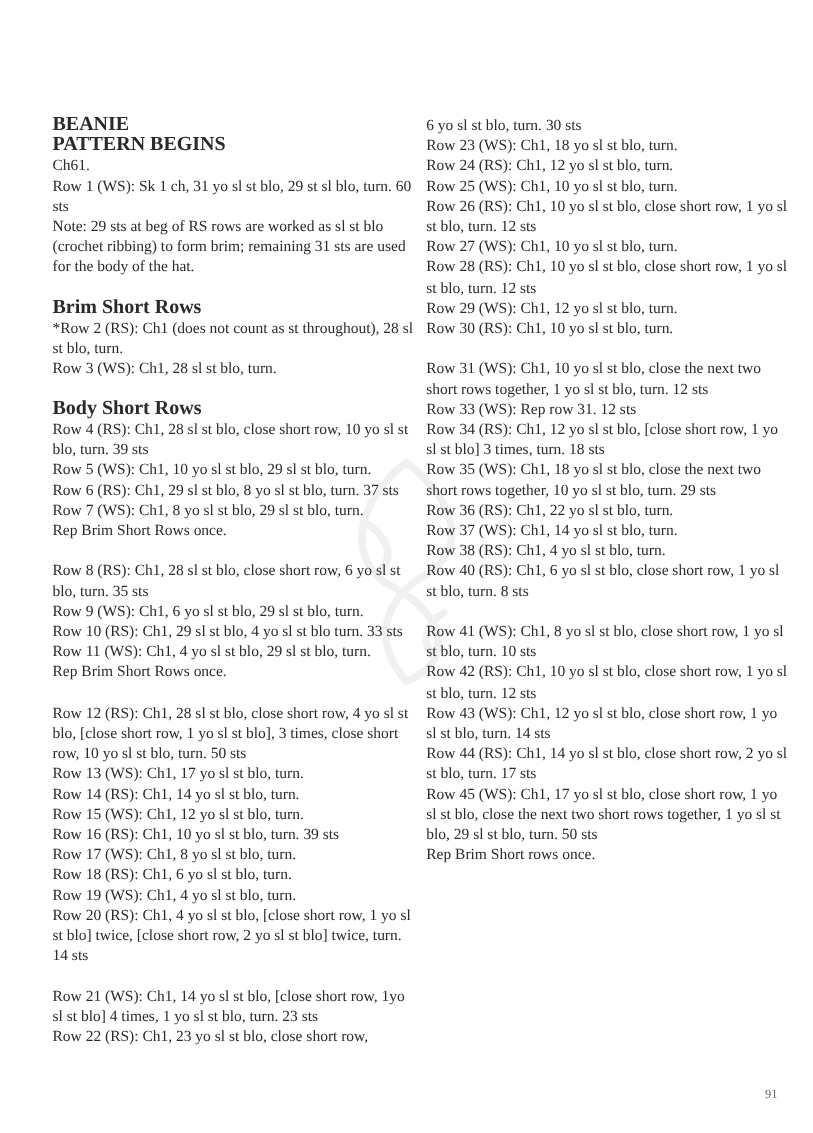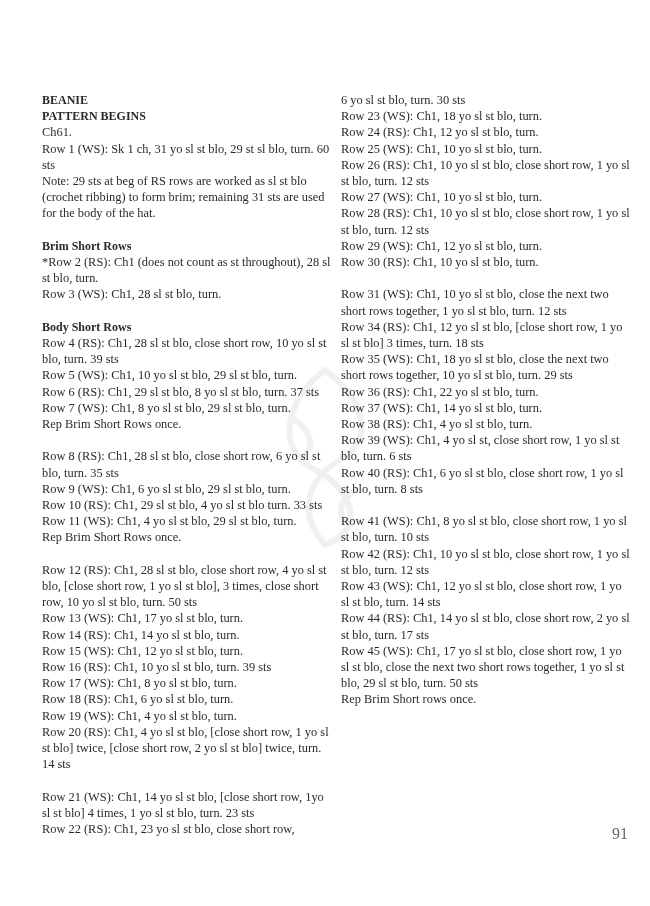--- a/index.html
+++ b/index.html
@@ -2,26 +2,26 @@
 <html><head>
 <meta charset="utf-8">
 <style>
   html, body { margin:0; padding:0; background:#ffffff; }
   body { width:650px; height:906px; position:relative; overflow:hidden;
          font-family:"Liberation Serif", "DejaVu Serif", serif; color:#2a2a2a; }
   .watermark { position:absolute; left:255px; top:360px; width:140px; height:190px; opacity:0.10; }
   .col { position:absolute; top:92px; font-size:12.4px; line-height:16.2px; }
   .col-left { left:42px; width:290px; }
   .col-right { left:341px; width:290px; }
-  .heading { font-weight:bold; font-size:12px; }
+  .heading { font-weight:bold; font-size:16px; }
   .para { margin:0; }
   .gap { height:16.2px; }
   .lbl { font-weight:normal; }
   .sts { }
-  .page-num { position:absolute; left:612px; top:825px; font-size:16px; color:#666; }
+  .page-num { position:absolute; left:612px; top:870px; font-size:10px; color:#666; }
 </style>
 </head>
 <body>
 
 <svg class="watermark" viewBox="0 0 140 190">
   <path d="M70 10 C30 40, 20 90, 60 110 C100 130, 110 170, 70 185 M70 10 C110 40, 120 80, 85 100 C55 118, 40 150, 70 185 M40 60 C55 70, 60 85, 50 95 M100 130 C85 140, 82 155, 92 165" fill="none" stroke="#777" stroke-width="6" stroke-linecap="round"></path>
 </svg>
 
 <div class="col col-left" id="col-left">
     <p class="para heading">BEANIE</p>
@@ -65,26 +65,26 @@
     <p class="para"><span class="lbl">Row 23 (WS):</span><span> Ch1, 18 yo sl st blo, turn.</span></p>
     <p class="para"><span class="lbl">Row 24 (RS):</span><span> Ch1, 12 yo sl st blo, turn.</span></p>
     <p class="para"><span class="lbl">Row 25 (WS):</span><span> Ch1, 10 yo sl st blo, turn.</span></p>
     <p class="para"><span class="lbl">Row 26 (RS):</span><span> Ch1, 10 yo sl st blo, close short row, 1 yo sl st blo, turn. </span><span class="sts">12 sts</span></p>
     <p class="para"><span class="lbl">Row 27 (WS):</span><span> Ch1, 10 yo sl st blo, turn.</span></p>
     <p class="para"><span class="lbl">Row 28 (RS):</span><span> Ch1, 10 yo sl st blo, close short row, 1 yo sl st blo, turn. </span><span class="sts">12 sts</span></p>
     <p class="para"><span class="lbl">Row 29 (WS):</span><span> Ch1, 12 yo sl st blo, turn.</span></p>
     <p class="para"><span class="lbl">Row 30 (RS):</span><span> Ch1, 10 yo sl st blo, turn.</span></p>
     <div class="gap"></div>
     <p class="para"><span class="lbl">Row 31 (WS):</span><span> Ch1, 10 yo sl st blo, close the next two short rows together, 1 yo sl st blo, turn. </span><span class="sts">12 sts</span></p>
+    <p class="para"><span class="lbl">Row 33 (WS):</span><span> Rep row 31. </span><span class="sts">12 sts</span></p>
     <p class="para"><span class="lbl">Row 34 (RS):</span><span> Ch1, 12 yo sl st blo, [close short row, 1 yo sl st blo] 3 times, turn. </span><span class="sts">18 sts</span></p>
     <p class="para"><span class="lbl">Row 35 (WS):</span><span> Ch1, 18 yo sl st blo, close the next two short rows together, 10 yo sl st blo, turn. </span><span class="sts">29 sts</span></p>
     <p class="para"><span class="lbl">Row 36 (RS):</span><span> Ch1, 22 yo sl st blo, turn.</span></p>
     <p class="para"><span class="lbl">Row 37 (WS):</span><span> Ch1, 14 yo sl st blo, turn.</span></p>
     <p class="para"><span class="lbl">Row 38 (RS):</span><span> Ch1, 4 yo sl st blo, turn.</span></p>
-    <p class="para"><span class="lbl">Row 39 (WS):</span><span> Ch1, 4 yo sl st, close short row, 1 yo sl st blo, turn. </span><span class="sts">6 sts</span></p>
     <p class="para"><span class="lbl">Row 40 (RS):</span><span> Ch1, 6 yo sl st blo, close short row, 1 yo sl st blo, turn. </span><span class="sts">8 sts</span></p>
     <div class="gap"></div>
     <p class="para"><span class="lbl">Row 41 (WS):</span><span> Ch1, 8 yo sl st blo, close short row, 1 yo sl st blo, turn. </span><span class="sts">10 sts</span></p>
     <p class="para"><span class="lbl">Row 42 (RS):</span><span> Ch1, 10 yo sl st blo, close short row, 1 yo sl st blo, turn. </span><span class="sts">12 sts</span></p>
     <p class="para"><span class="lbl">Row 43 (WS):</span><span> Ch1, 12 yo sl st blo, close short row, 1 yo sl st blo, turn. </span><span class="sts">14 sts</span></p>
     <p class="para"><span class="lbl">Row 44 (RS):</span><span> Ch1, 14 yo sl st blo, close short row, 2 yo sl st blo, turn. </span><span class="sts">17 sts</span></p>
     <p class="para"><span class="lbl">Row 45 (WS):</span><span> Ch1, 17 yo sl st blo, close short row, 1 yo sl st blo, close the next two short rows together, 1 yo sl st blo, 29 sl st blo, turn. </span><span class="sts">50 sts</span></p>
     <p class="para">Rep Brim Short rows once.</p>
   </div>
 

